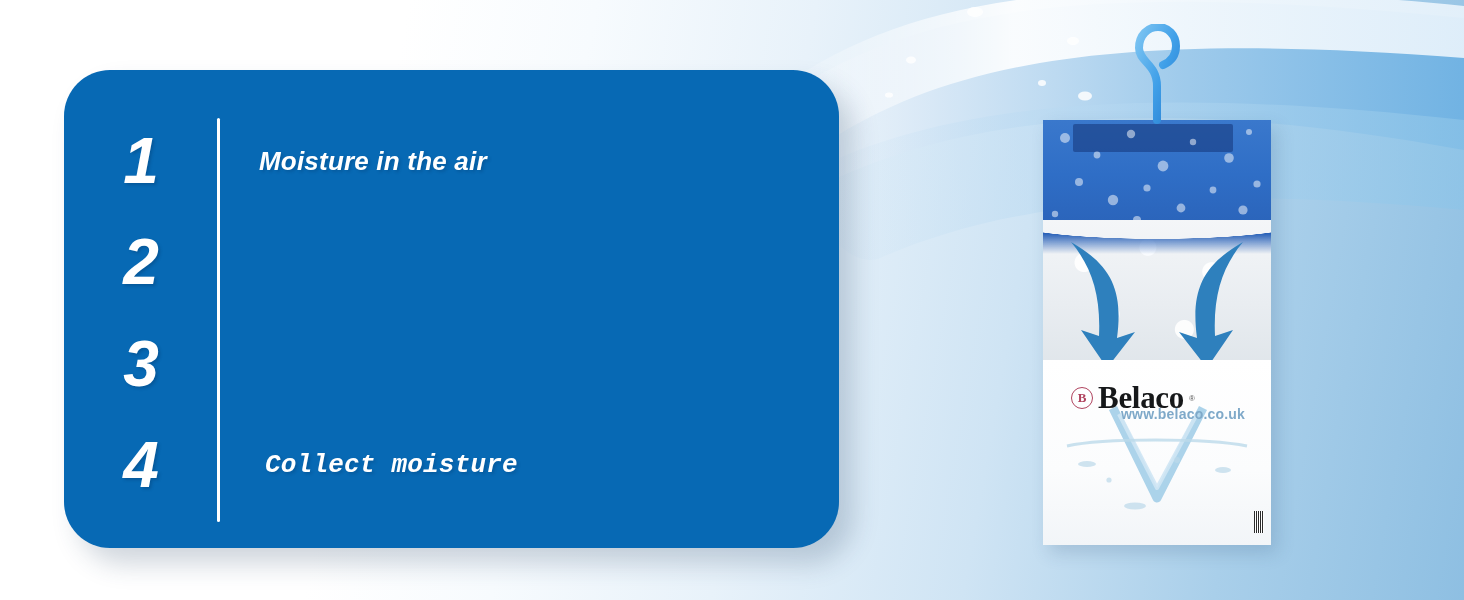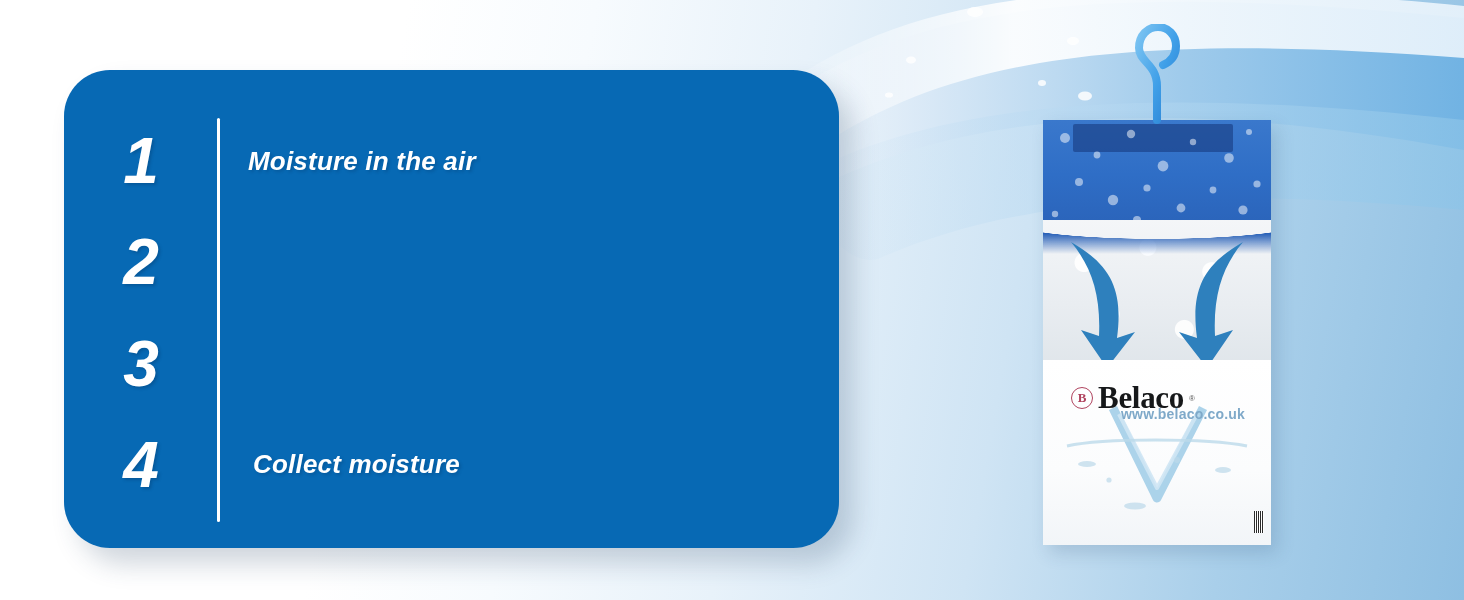--- a/index.html
+++ b/index.html
@@ -72,31 +72,31 @@
     color:#ffffff;
     font-size:64px;
     font-weight:bold;
     font-style:italic;
     line-height:1;
     letter-spacing:-1px;
     text-shadow:2px 2px 3px rgba(0,40,80,.25);
   }
 
   .step-label {
-    padding-left:31px;
+    padding-left:42px;
     color:#ffffff;
     font-size:26px;
     font-weight:bold;
     font-style:italic;
     letter-spacing:.2px;
     text-shadow:2px 2px 3px rgba(0,40,80,.22);
     white-space:nowrap;
   }
 
-  .step.indented .step-label { padding-left:36px; }
+  .step.indented .step-label { padding-left:48px;font-family:Liberation Mono, monospace; }
 
   
   .product {
     position:absolute;
     left:1043px; top:120px;
     width:228px; height:425px;
     z-index:4;
     border-radius:2px;
     box-shadow:6px 8px 18px rgba(40,70,110,.18);
   }

